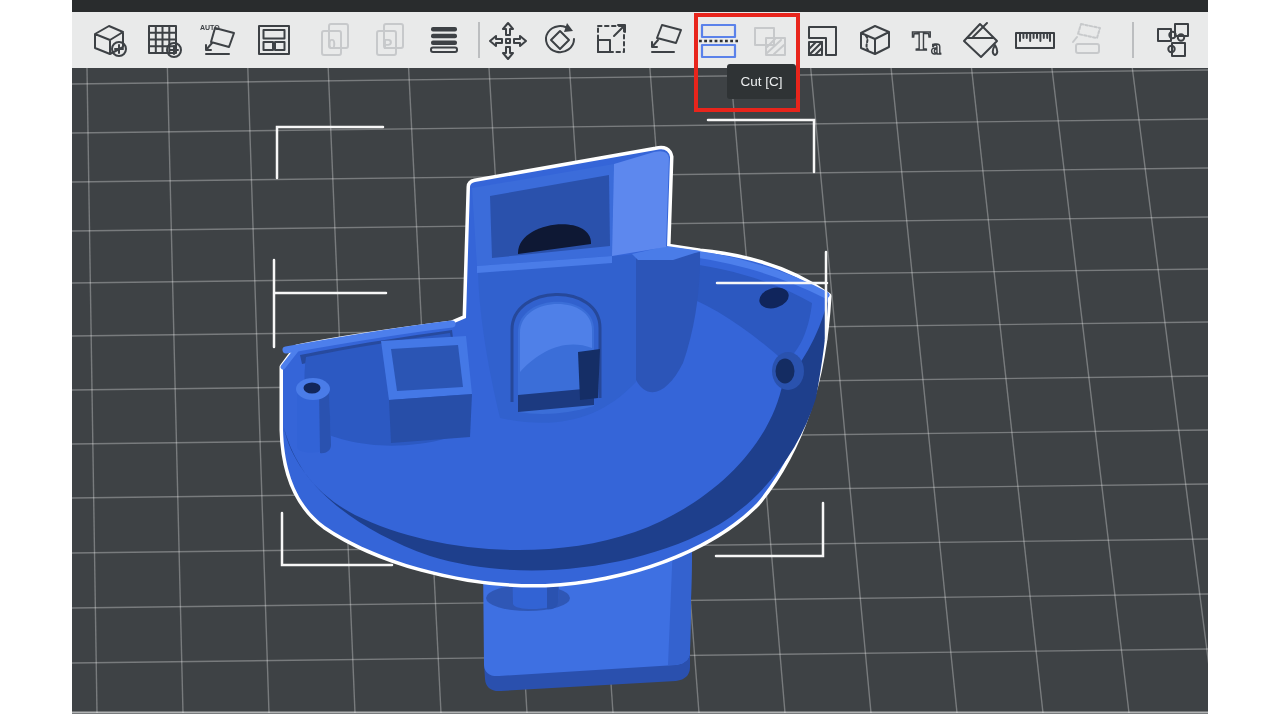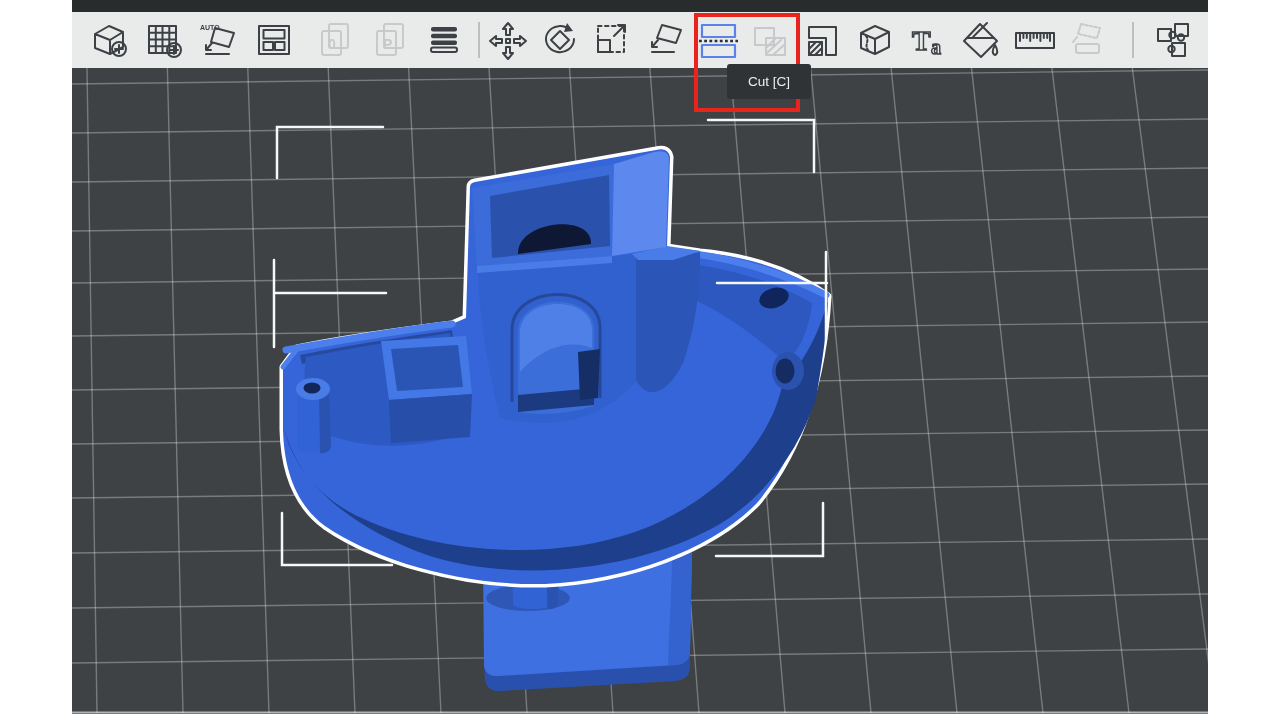--- a/index.html
+++ b/index.html
@@ -13,21 +13,21 @@
   .viewport{position:absolute;left:0;top:68px;width:1136px;height:646px;background:#3e4245;}
   .scene-svg{position:absolute;left:0;top:0;}
   .st{fill:none;stroke:#3d4145;stroke-width:2;stroke-linecap:round;stroke-linejoin:round;}
   .dim{stroke:#c7c9cb;}
   .blu{stroke:#5b82ea;stroke-width:2.2;}
   .icT{fill:#3d4145;font-family:"Liberation Sans",sans-serif;font-weight:bold;}
   .icTdim{fill:#c7c9cb;font-family:"Liberation Sans",sans-serif;font-weight:bold;}
   .hollow{fill:none;stroke:#3d4145;stroke-width:1.4;font-family:"Liberation Serif",serif;font-weight:bold;}
   .red-annotation{position:absolute;left:694px;top:13px;width:98px;height:91px;
                   border:4px solid #e8251c;z-index:30;pointer-events:none;}
-  .tooltip{position:absolute;left:727px;top:64px;width:84px;height:35px;background:#2f3335;
+  .tooltip{position:absolute;left:727px;top:64px;width:69px;height:35px;background:#2f3335;
            color:#edeff0;font-size:13.5px;line-height:35px;text-align:center;border-radius:3px;
            z-index:40;}
 </style>
 </head>
 <body>
 
 <div class="stage">
   <div class="app">
     <div class="titlebar-strip"></div>
 

